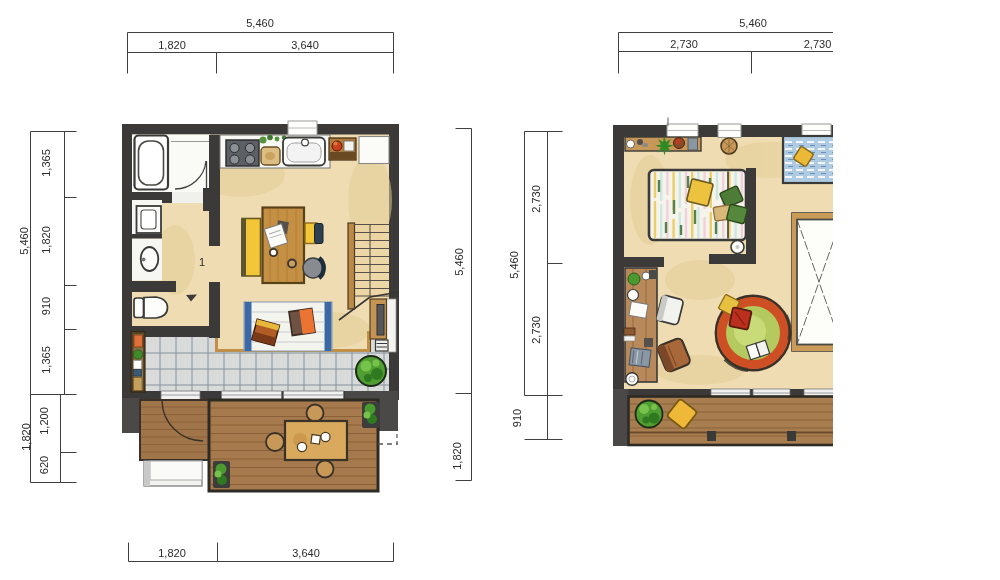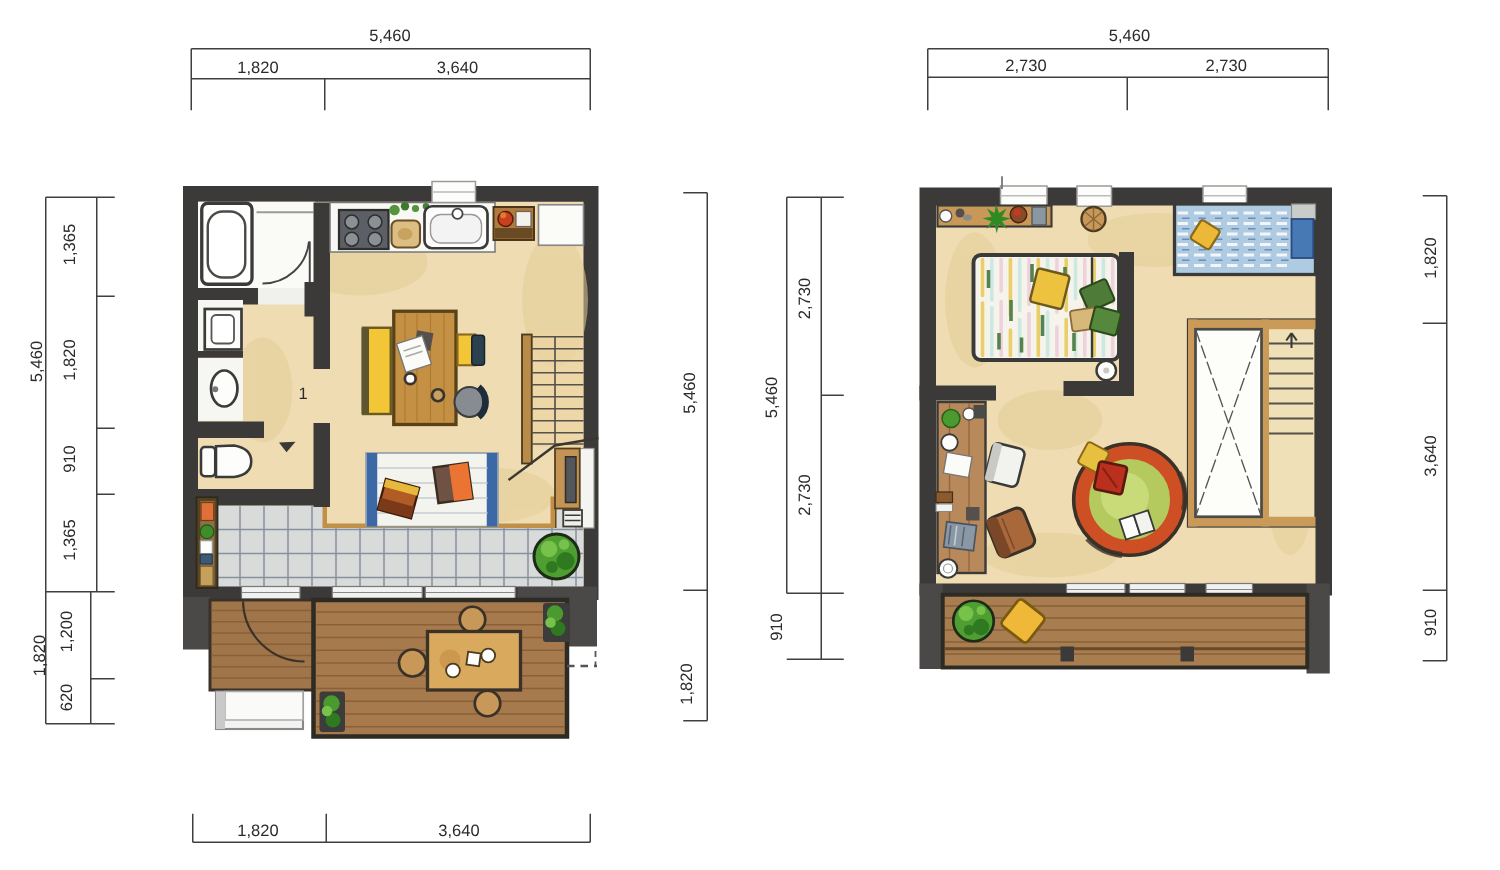--- a/index.html
+++ b/index.html
@@ -1,16 +1,16 @@
 <!DOCTYPE html>
 <html><head>
 <meta charset="utf-8">
 <style>
   html,body{margin:0;padding:0;background:#ffffff;}
-  .page{width:1000px;height:580px;position:relative;overflow:hidden;background:#ffffff;}
+  .page{width:833px;height:580px;position:relative;overflow:hidden;background:#ffffff;}
   svg text{font-family:"Liberation Sans",sans-serif;fill:#2b2b2b;}
 </style>
 </head>
 <body>
 <div class="page">
 <svg width="1000" height="580" viewBox="0 0 1000 580">
 
 <g id="dims" stroke="#3f3f3f" stroke-width="1" fill="none" transform="translate(0.5,0.5)">
 
   <line x1="127" y1="32" x2="393" y2="32"></line>

